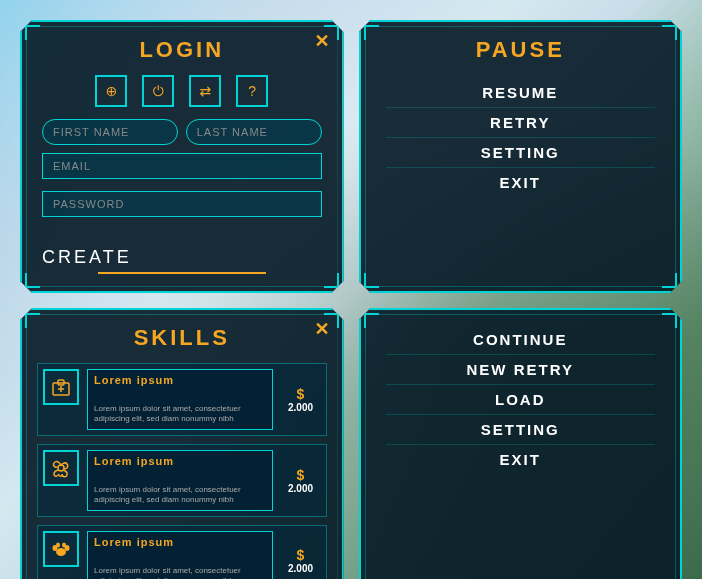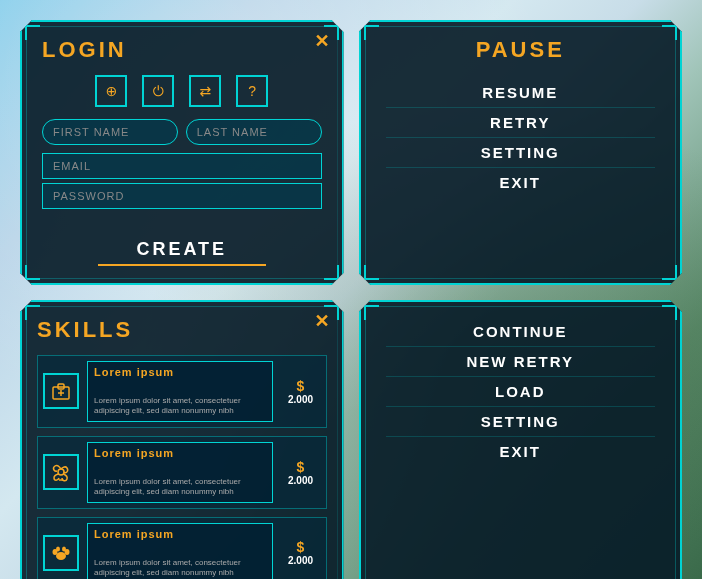--- a/index.html
+++ b/index.html
@@ -64,20 +64,21 @@
     .login-panel {
       grid-column: 1;
       grid-row: 1;
       padding: 15px 20px;
     }
 
     .panel-title {
       color: #f5a623;
       font-size: 22px;
       font-weight: bold;
+      text-align: center;
       letter-spacing: 3px;
       margin-bottom: 12px;
     }
 
     .close-btn {
       position: absolute;
       top: 8px;
       right: 12px;
       color: #f5a623;
       font-size: 18px;
@@ -125,33 +126,33 @@
       font-size: 11px;
       letter-spacing: 1px;
     }
 
     .name-row .input-field {
       width: 50%;
       border-radius: 13px;
     }
 
     .full-input {
-      margin-bottom: 4px;
+      margin-bottom: 12px;
     }
 
     .create-btn {
       display: block;
       width: 100%;
       background: transparent;
       border: none;
       color: white;
       font-size: 18px;
-      font-weight: bold;
+      font-weight: normal;
       letter-spacing: 3px;
-      text-align: center;
+      text-align: left;
       padding: 8px 0;
       cursor: pointer;
       position: relative;
       margin-top: 22px;
     }
 
     .create-btn::after {
       content: '';
       position: absolute;
       bottom: 2px;
@@ -193,21 +194,20 @@
 
     
     .skills-panel {
       grid-column: 1;
       grid-row: 2;
       padding: 15px 15px;
     }
 
     .skill-item {
       display: flex;
-      align-items: center;
       gap: 8px;
       margin-bottom: 8px;
       background: rgba(0, 40, 60, 0.5);
       border: 1px solid rgba(0, 212, 212, 0.4);
       padding: 5px;
     }
 
     .skill-icon {
       width: 36px;
       height: 36px;

